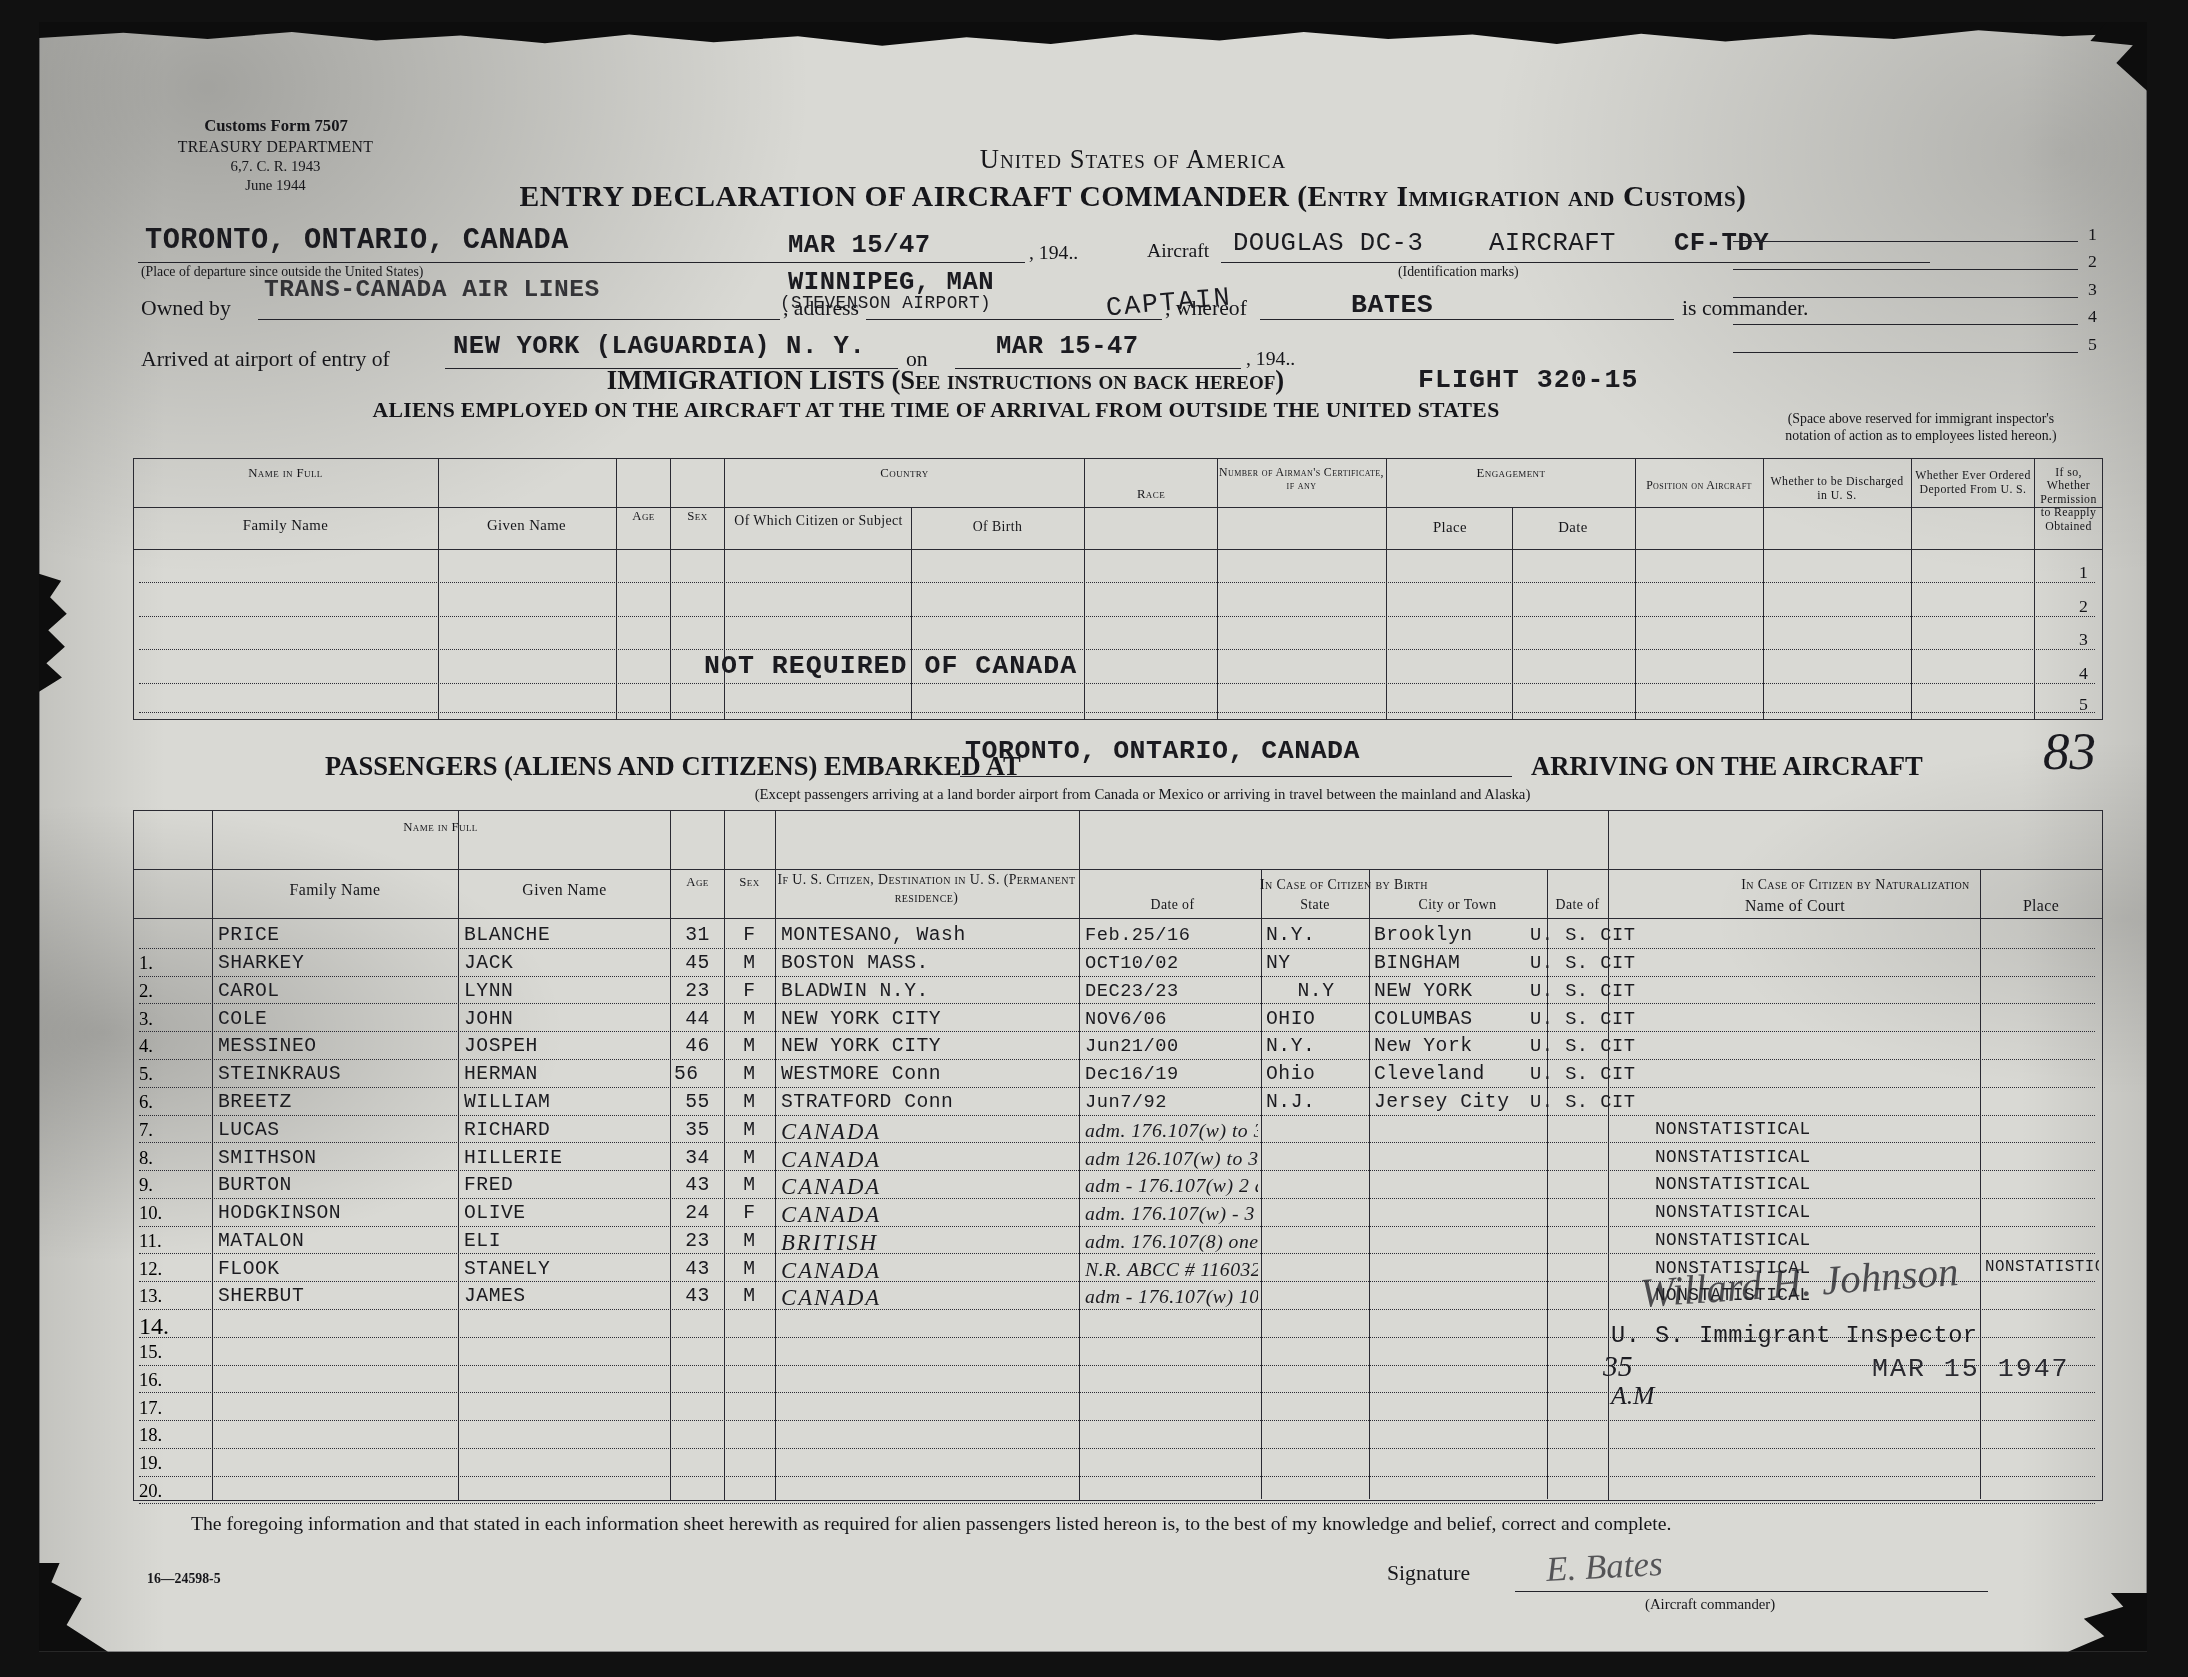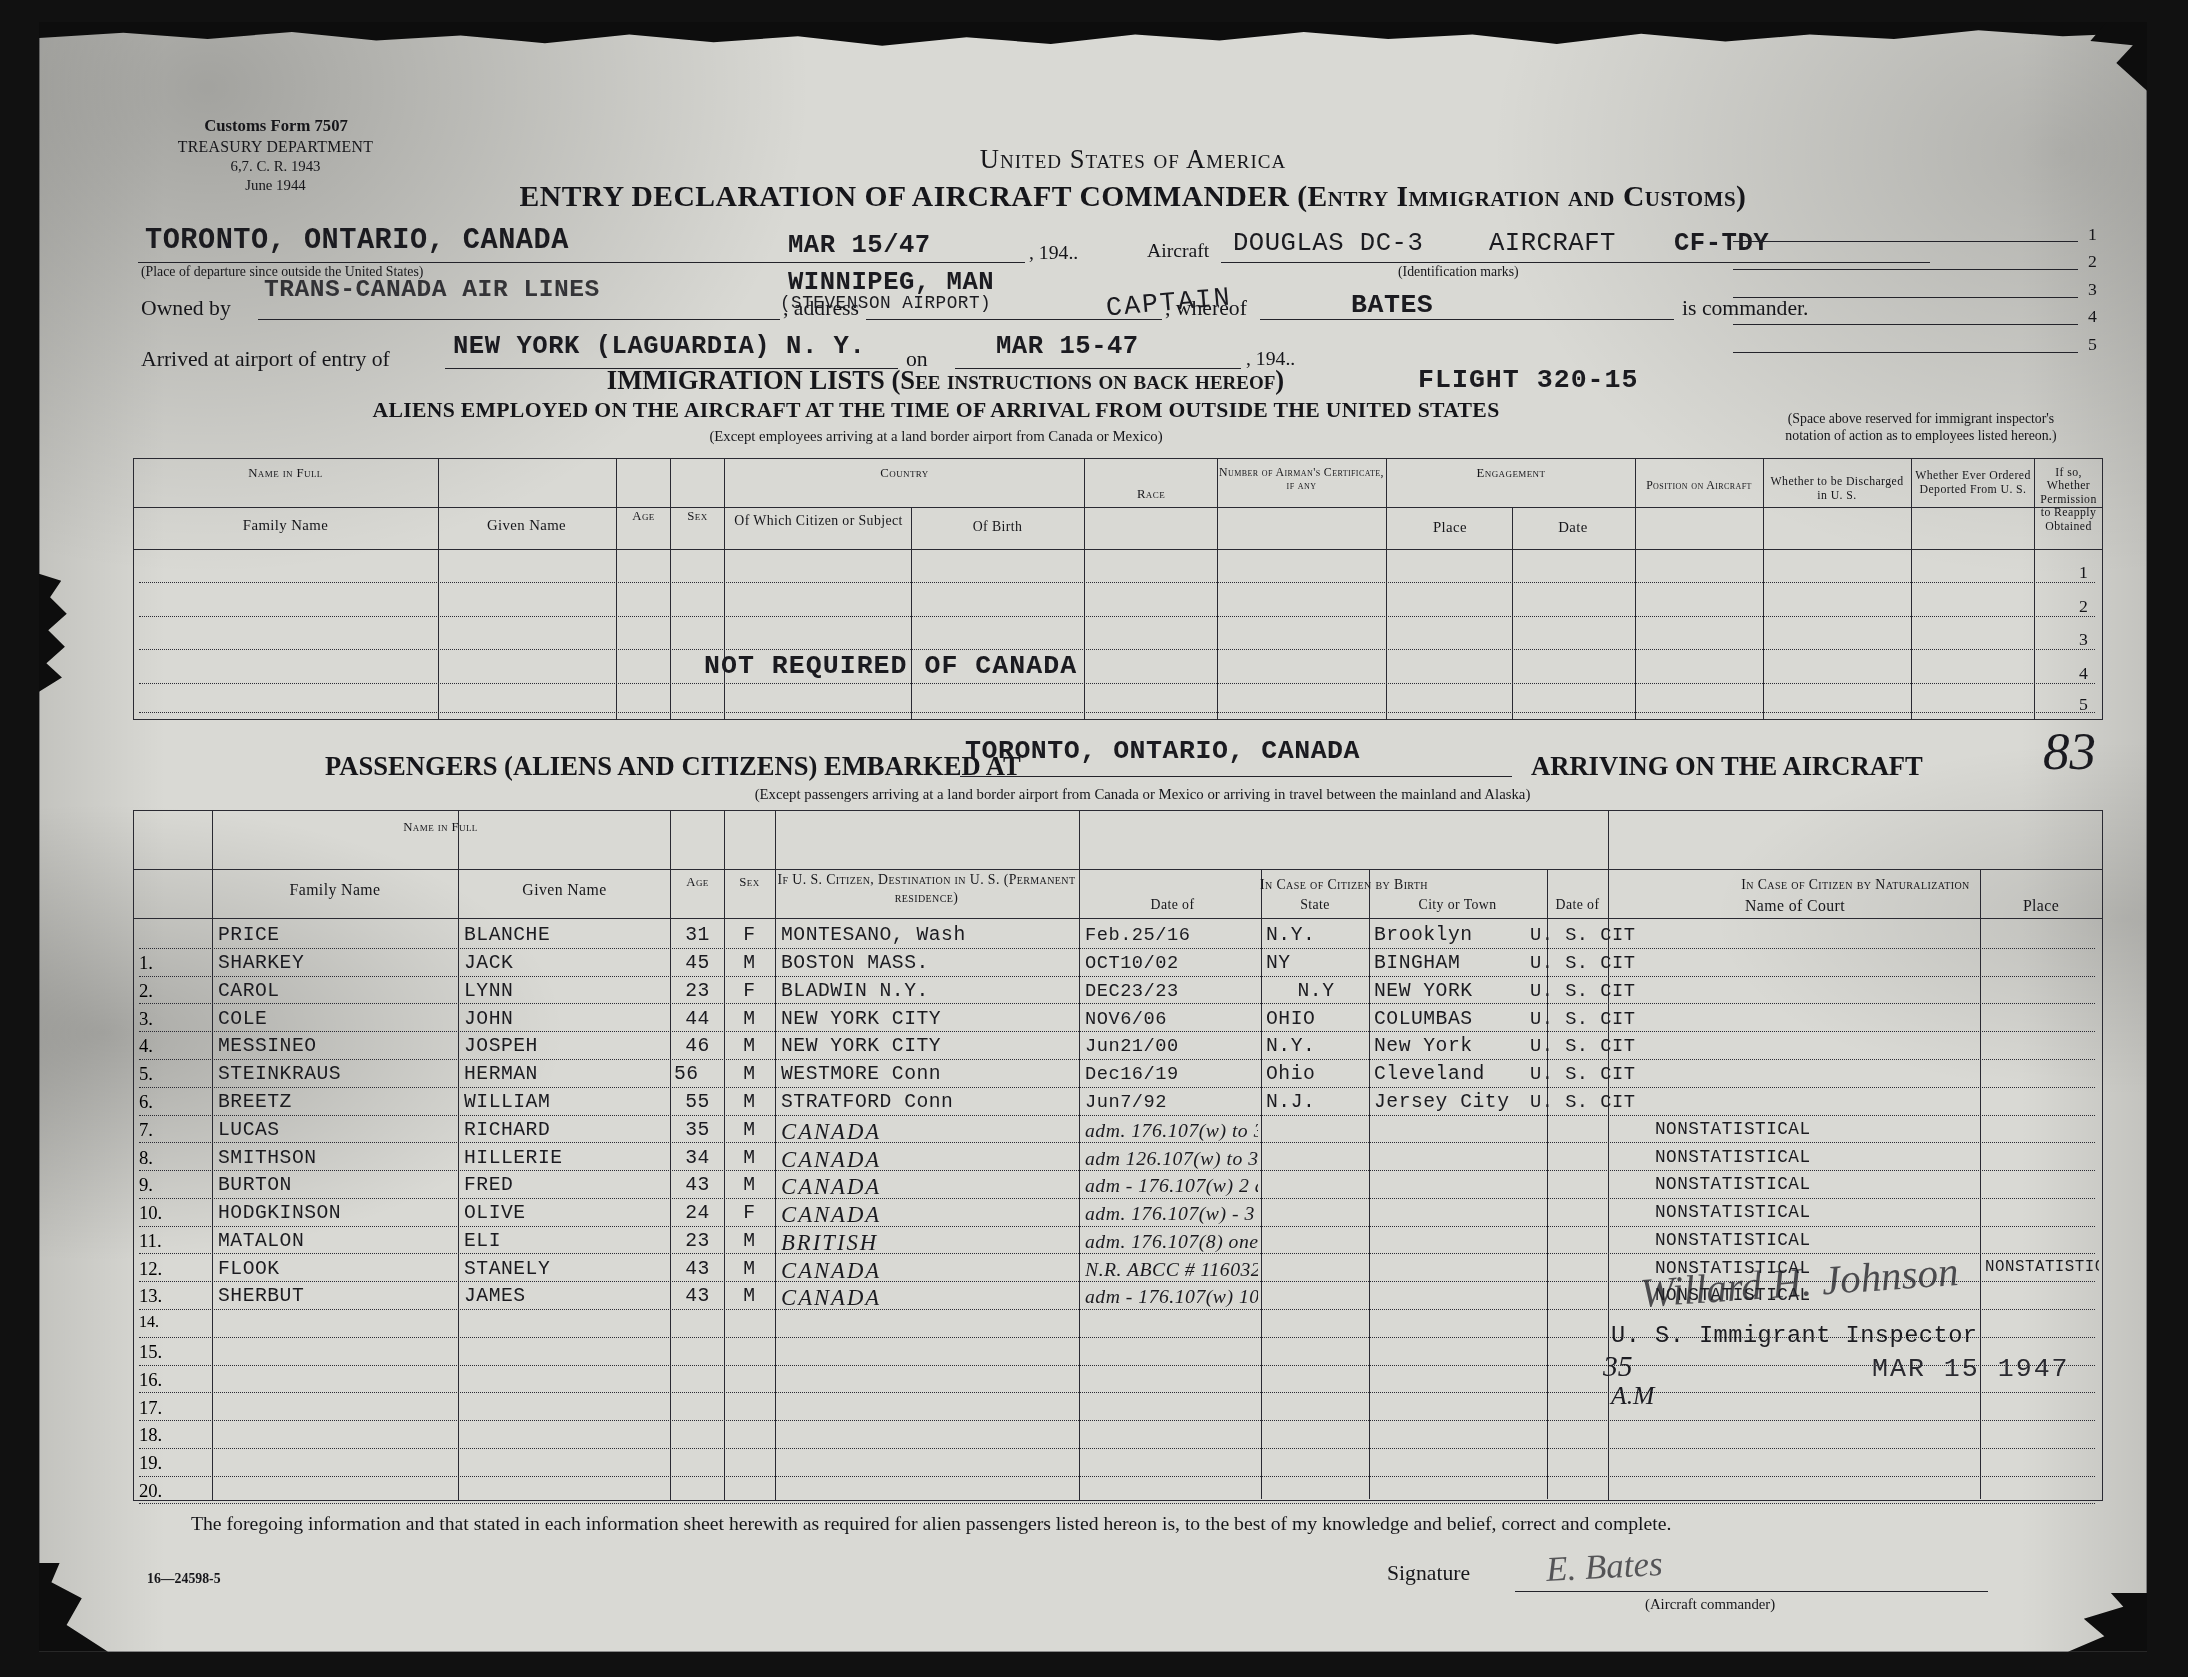--- a/index.html
+++ b/index.html
@@ -113,21 +113,20 @@
       <div style="position:relative;height:27.6px;">
           <div class="abs ul" style="left:0;top:17.7px;width:345px;"></div>
           <div class="abs prt num" style="left:355px;top:0;">5</div>
         </div>
     </div>
     <div class="abs prt" style="left:1675px;top:389px;width:414px;font-size:13.8px;text-align:center;">(Space above reserved for immigrant inspector's</div>
     <div class="abs prt" style="left:1675px;top:406px;width:414px;font-size:13.8px;text-align:center;">notation of action as to employees listed hereon.)</div>
 
     <div class="abs prt sc" style="left:414px;top:343px;width:985px;text-align:center;font-size:26.6px;font-weight:bold;">IMMIGRATION LISTS (See instructions on back hereof)</div>
     <div class="abs prt sc" style="left:158px;top:376px;width:1478px;text-align:center;font-size:21.7px;font-weight:bold;letter-spacing:0.3px;">ALIENS EMPLOYED ON THE AIRCRAFT AT THE TIME OF ARRIVAL FROM OUTSIDE THE UNITED STATES</div>
-    <div class="abs prt" style="left:296px;top:406px;width:1202px;text-align:center;font-size:14.8px;">(Except employees arriving at a land border airport from Canada or Mexico)</div>
 
     <div class="abs" id="crew" style="left:94px;top:436px;width:1970px;height:261px;">
 
       <div class="h" style="left:0;top:0;width:1970px;"></div>
       <div class="h" style="left:0;top:261px;width:1970px;"></div>
       <div class="v" style="left:0;top:0;height:261px;"></div>
       <div class="v" style="left:1969px;top:0;height:261px;"></div>
 
       <div class="v" style="left:305px;top:0;height:261px;"></div>
       <div class="v" style="left:483px;top:0;height:261px;"></div>
@@ -355,21 +354,21 @@
           <div class="abs dot" style="left: 5.9px; top: 499px; width: 1956px;"></div>
           <div class="abs num" style="left: 5.9px; top: 475px; width: 71px; font-size: 18.7px; text-align: left; white-space: nowrap; overflow: hidden;">13.</div>
           <div class="abs rowtxt" style="left: 85px; top: 475px; width: 236px; font-size: 19.7px; text-align: left; white-space: nowrap; overflow: hidden;">SHERBUT</div>
           <div class="abs rowtxt" style="left: 331px; top: 475px; width: 202px; font-size: 19.7px; text-align: left; white-space: nowrap; overflow: hidden;">JAMES</div>
           <div class="abs rowtxt" style="left: 541px; top: 475px; width: 47px; font-size: 19.7px; text-align: center; white-space: nowrap; overflow: hidden;">43</div>
           <div class="abs rowtxt" style="left: 595px; top: 475px; width: 43px; font-size: 19.7px; text-align: center; white-space: nowrap; overflow: hidden;">M</div>
           <div class="abs rowtxt" style="left: 648px; top: 475px; width: 294px; text-align: left; white-space: nowrap; overflow: hidden; font-family: &quot;Liberation Serif&quot;, serif; font-style: italic; font-size: 22.7px; letter-spacing: 2px;">CANADA</div>
           <div class="abs rowtxt" style="left: 952px; top: 475px; width: 173px; text-align: left; white-space: nowrap; overflow: hidden; font-family: &quot;Liberation Serif&quot;, serif; font-style: italic; font-size: 19.7px;">adm - 176.107(w) 10 days</div>
           <div class="abs rowtxt" style="left: 1522px; top: 475px; width: 325px; font-size: 17.7px; text-align: left; white-space: nowrap; overflow: hidden;">NONSTATISTICAL</div>
           <div class="abs dot" style="left: 5.9px; top: 527px; width: 1956px;"></div>
-          <div class="abs num" style="left: 5.9px; top: 503px; width: 71px; font-size: 16px; text-align: left; white-space: nowrap; overflow: hidden;">14.</div>
+          <div class="abs num" style="left: 5.9px; top: 503px; width: 71px; font-size: 24px; text-align: left; white-space: nowrap; overflow: hidden;">14.</div>
           <div class="abs dot" style="left: 5.9px; top: 555px; width: 1956px;"></div>
           <div class="abs num" style="left: 5.9px; top: 531px; width: 71px; font-size: 18.7px; text-align: left; white-space: nowrap; overflow: hidden;">15.</div>
           <div class="abs dot" style="left: 5.9px; top: 582px; width: 1956px;"></div>
           <div class="abs num" style="left: 5.9px; top: 559px; width: 71px; font-size: 18.7px; text-align: left; white-space: nowrap; overflow: hidden;">16.</div>
           <div class="abs dot" style="left: 5.9px; top: 610px; width: 1956px;"></div>
           <div class="abs num" style="left: 5.9px; top: 587px; width: 71px; font-size: 18.7px; text-align: left; white-space: nowrap; overflow: hidden;">17.</div>
           <div class="abs dot" style="left: 5.9px; top: 638px; width: 1956px;"></div>
           <div class="abs num" style="left: 5.9px; top: 614px; width: 71px; font-size: 18.7px; text-align: left; white-space: nowrap; overflow: hidden;">18.</div>
           <div class="abs dot" style="left: 5.9px; top: 666px; width: 1956px;"></div>
           <div class="abs num" style="left: 5.9px; top: 642px; width: 71px; font-size: 18.7px; text-align: left; white-space: nowrap; overflow: hidden;">19.</div>

